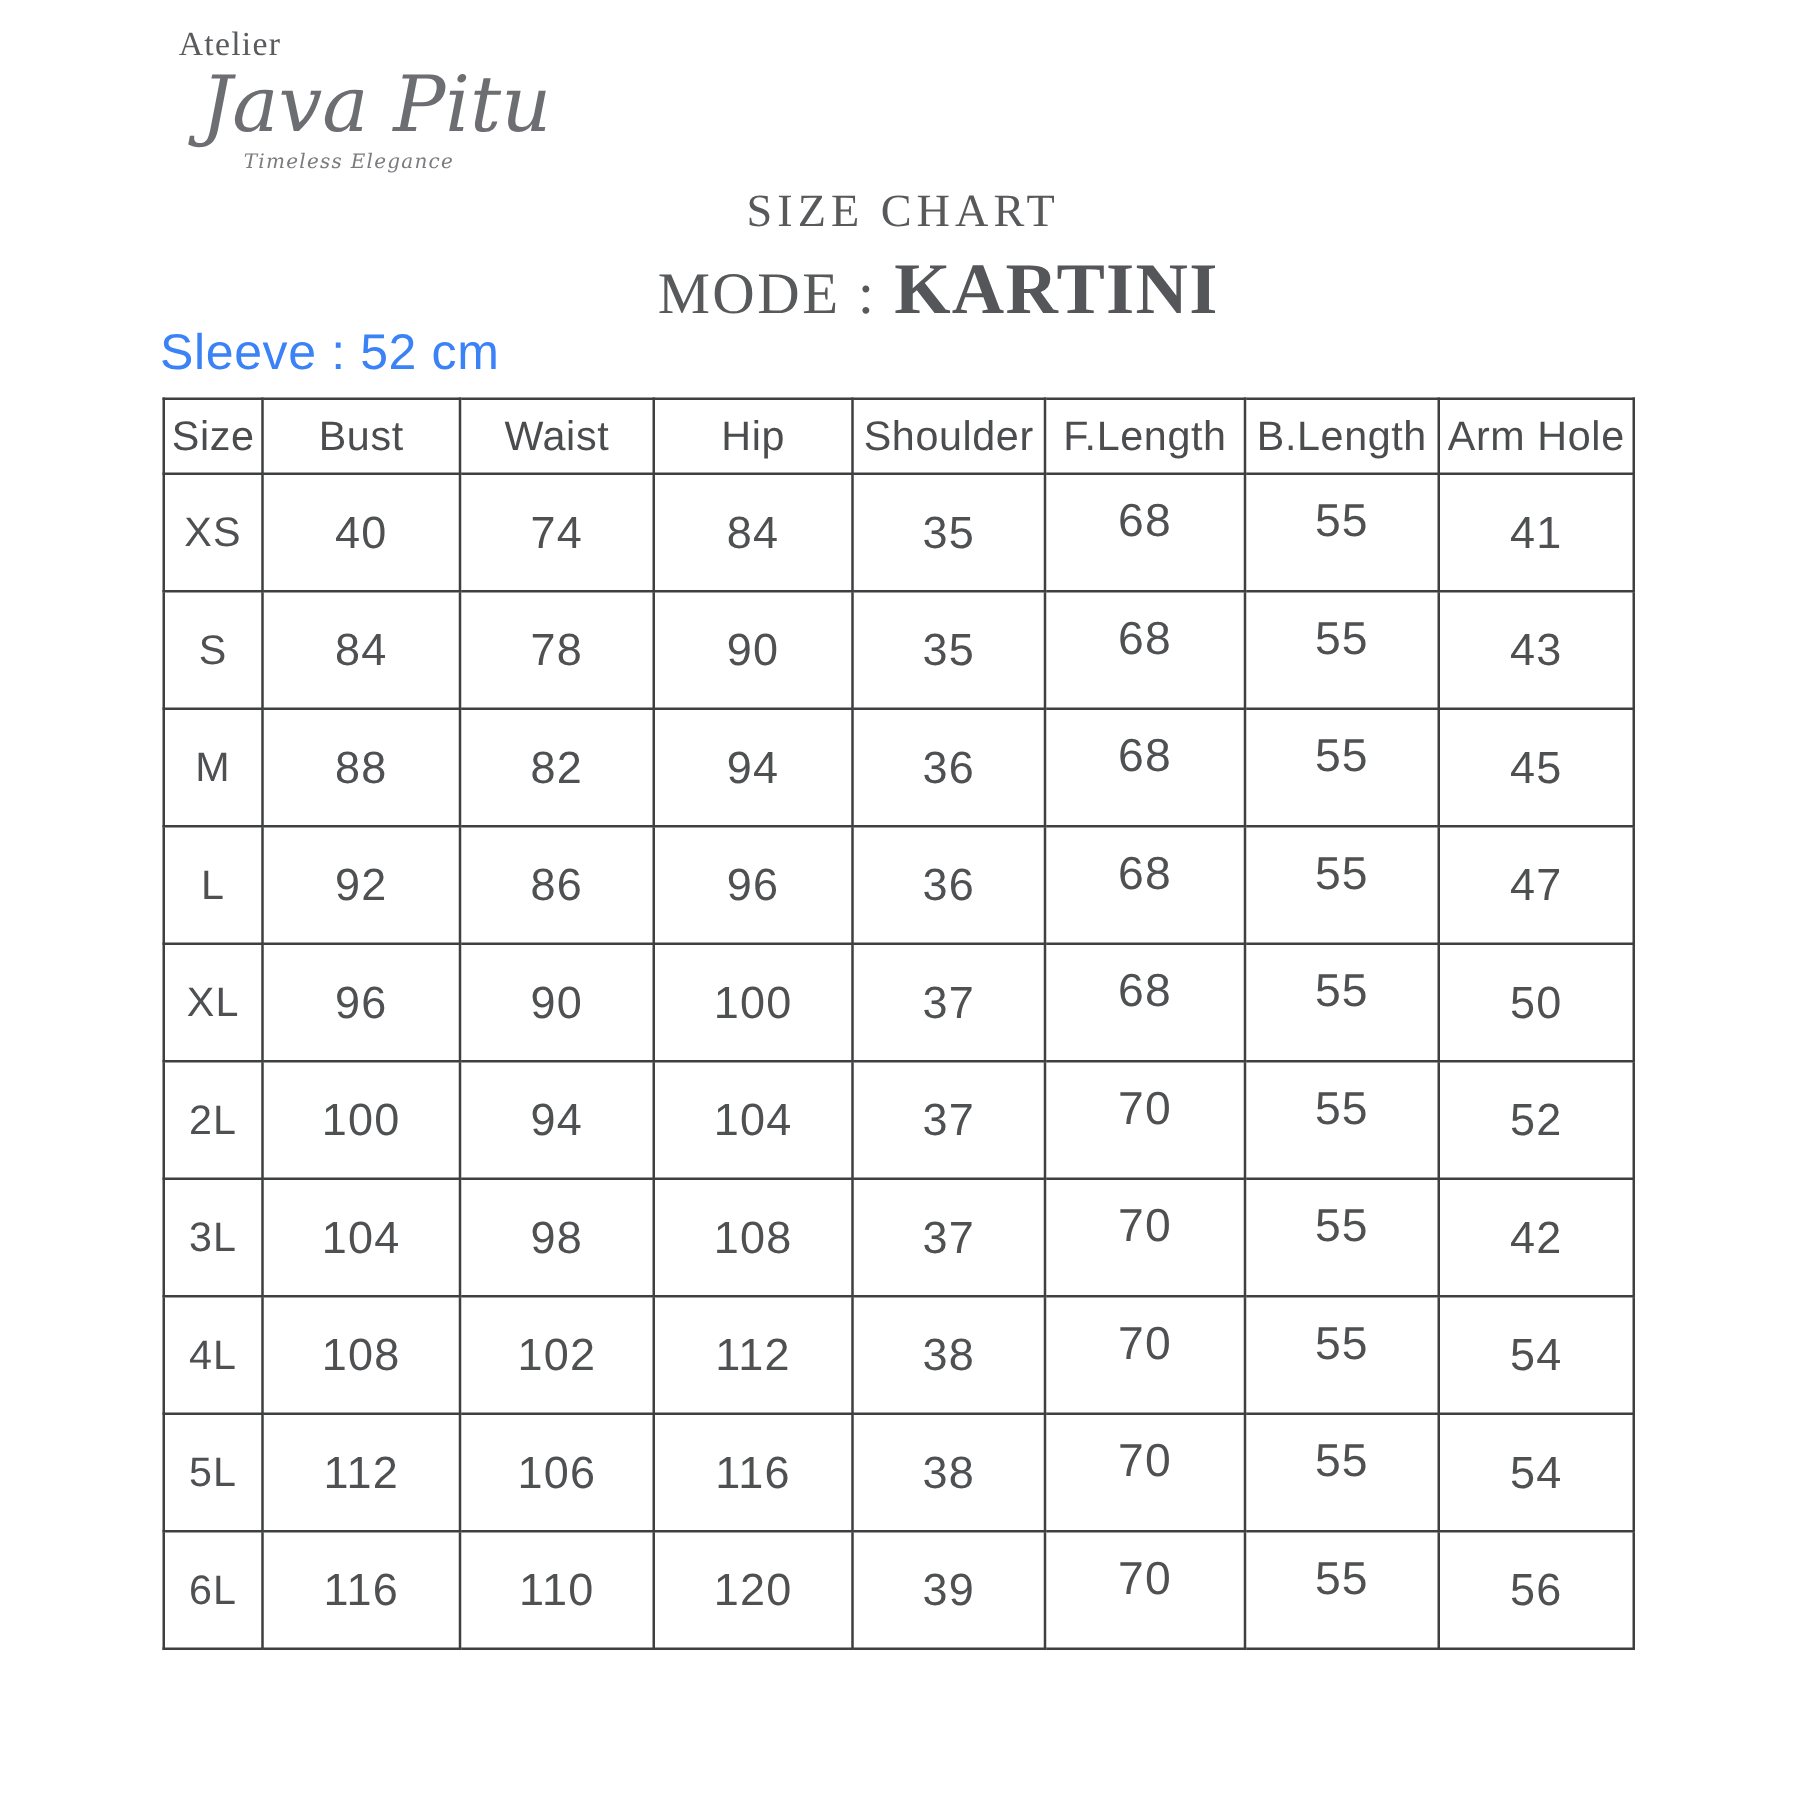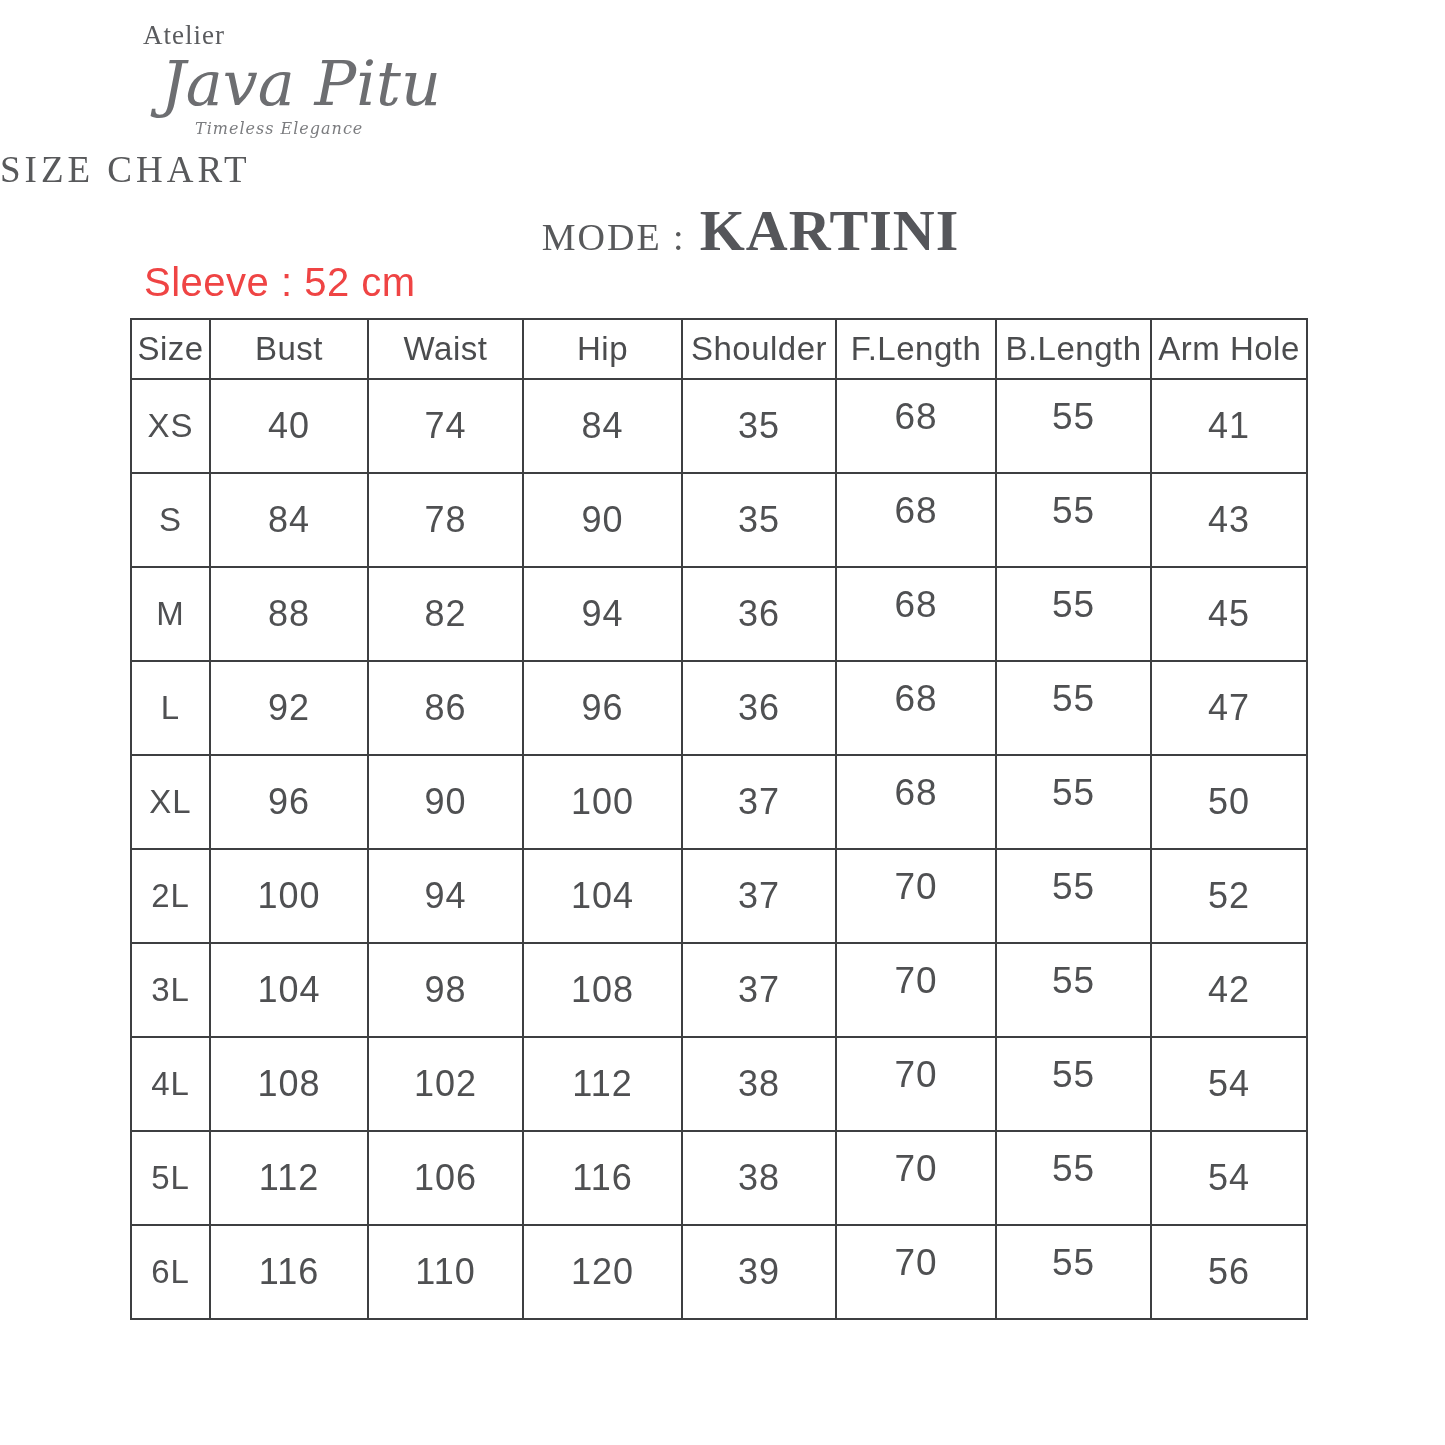--- a/index.html
+++ b/index.html
@@ -49,53 +49,54 @@
     margin-top: 4px;
     letter-spacing: 1px;
   }
 
   
   .title-block {
     position: absolute;
     left: 0;
     top: 148px;
     width: 100%;
+    text-align: center;
     font-family: "Liberation Serif", serif;
     color: #58595b;
   }
   .size-chart-title {
     font-size: 37px;
     letter-spacing: 4px;
   }
   .mode-line {
     display: flex;
     justify-content: center;
     align-items: baseline;
     gap: 14px;
     margin-top: 6px;
     transform: translateX(28px);
   }
   .mode-label {
-    font-size: 38px;
+    font-size: 47px;
     letter-spacing: 2px;
   }
   .mode-value {
     font-size: 58px;
     font-weight: 700;
     letter-spacing: 1px;
     color: #55565a;
   }
 
   
   .sleeve-note {
     position: absolute;
-    left: 144px;
+    left: 128px;
     top: 260px;
     font-size: 40px;
-    color: #ef4444;
+    color: #3b82f6;
     letter-spacing: 0.5px;
   }
 
   
   table.size-table {
     position: absolute;
     left: 130px;
     top: 318px;
     width: 1176px;
     border-collapse: collapse;

